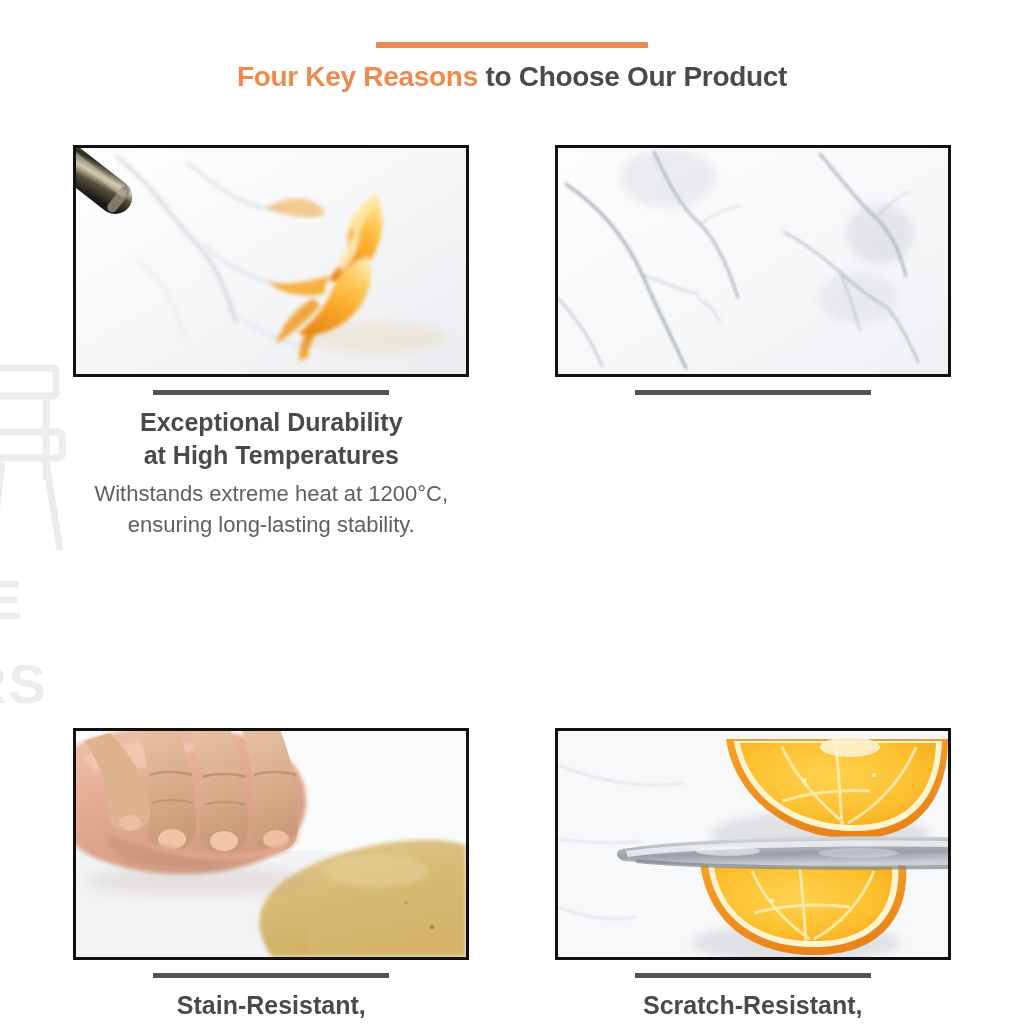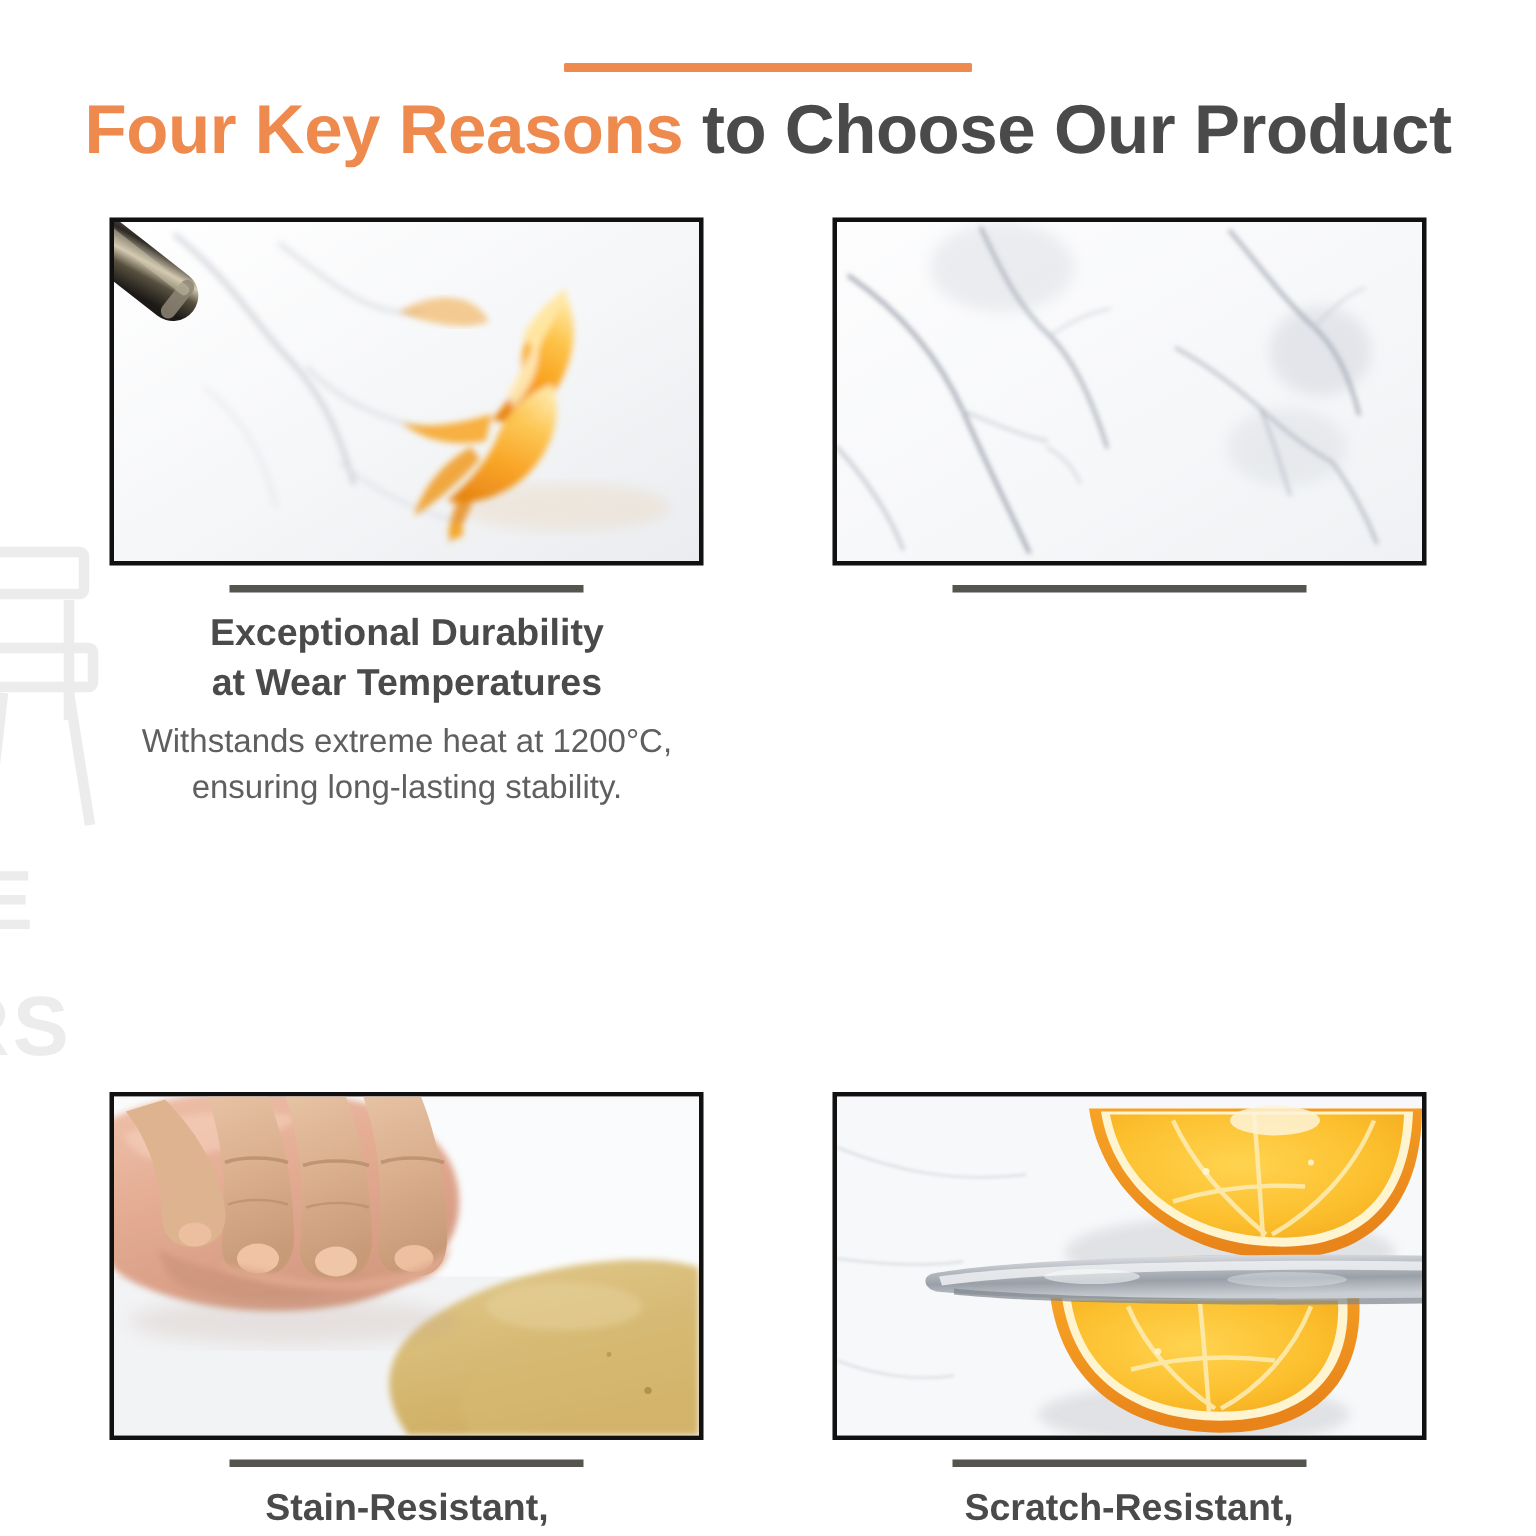--- a/index.html
+++ b/index.html
@@ -58,21 +58,21 @@
   }
   .accent-bar {
     width: 272px;
     height: 6px;
     background: #ef8a4f;
     margin: 42px auto 0 auto;
     border-radius: 1px;
   }
   .title {
     margin: 14px 0 0 0;
-    font-size: 46px;
+    font-size: 28px;
     font-weight: 700;
     letter-spacing: -0.3px;
     line-height: 1.05;
     white-space: nowrap;
   }
   .title-accent { color: #ef8a4f; }
   .title-rest { color: #4a4a4a; }
 
   
   .grid {
@@ -218,21 +218,21 @@
               <rect x="-50" y="14" width="120" height="34" rx="17" fill="url(#torchG)"></rect>
               <rect x="52" y="16" width="10" height="30" rx="5" fill="#8e8676" opacity="0.85"></rect>
               <rect x="-50" y="20" width="110" height="7" rx="3" fill="#cfc6ae" opacity="0.45"></rect>
             </g>
           </svg>
         </div>
       </div>
       <div class="divider"></div>
       <div class="caption">
         <p class="cap-title">Exceptional Durability
-at Wear Temperatures</p>
+at High Temperatures</p>
         <p class="cap-body">Withstands extreme heat at 1200°C,
 ensuring long-lasting stability.</p>
       </div>
     </div>
 
     <div class="card r1">
       <div class="photo-frame">
         <div class="photo">
           <svg width="390" height="226" viewBox="0 0 390 226" preserveAspectRatio="none">
             <defs>

